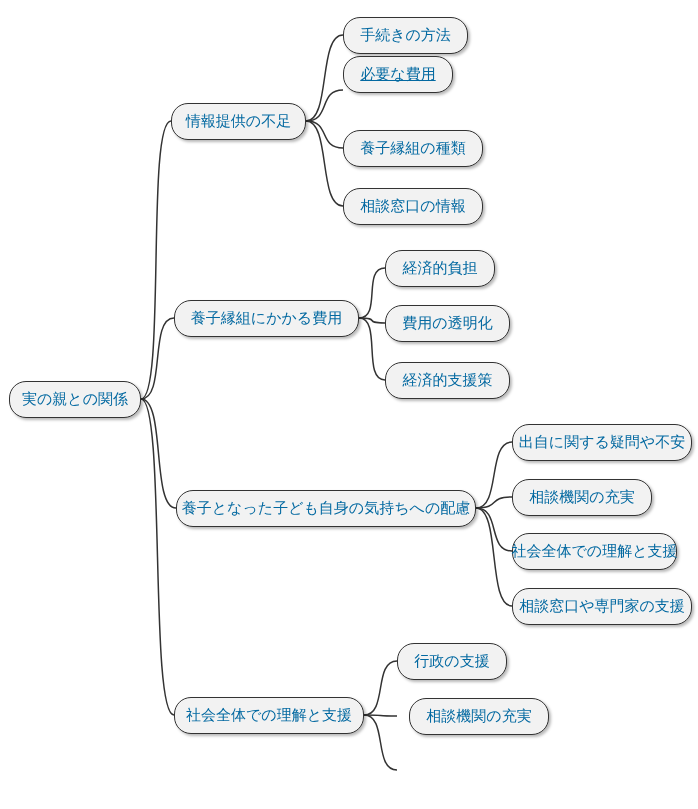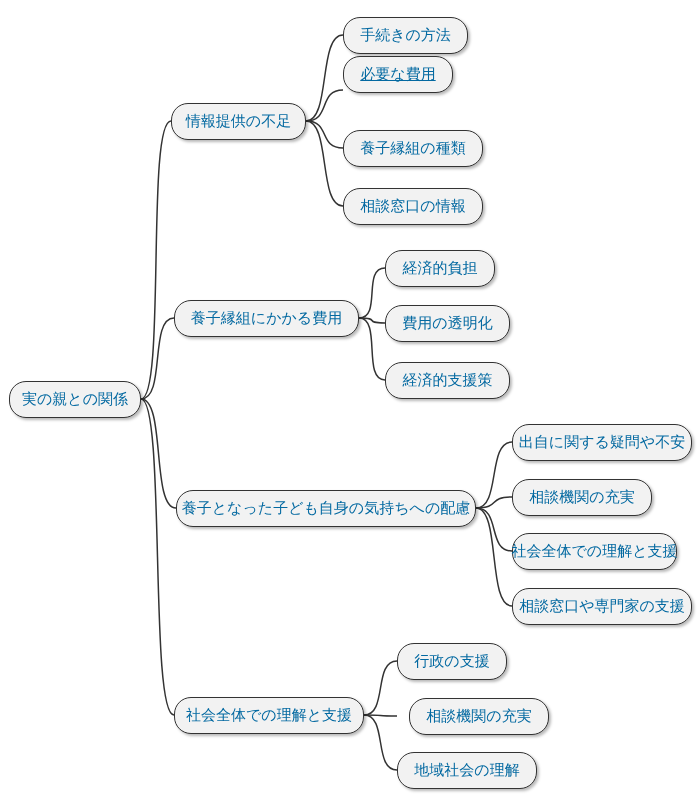--- a/index.html
+++ b/index.html
@@ -88,15 +88,14 @@
 
   <div class="node" style="left:176px; top:490px; width:300px;">養子となった子ども自身の気持ちへの配慮</div>
   <div class="node" style="left:512px; top:424px; width:180px;">出自に関する疑問や不安</div>
   <div class="node" style="left:512px; top:479px; width:140px;">相談機関の充実</div>
   <div class="node" style="left:512px; top:533px; width:165px;">社会全体での理解と支援</div>
   <div class="node" style="left:512px; top:588px; width:180px;text-align:right;">相談窓口や専門家の支援</div>
 
   <div class="node" style="left:174px; top:697px; width:190px;">社会全体での理解と支援</div>
   <div class="node" style="left:397px; top:643px; width:110px;">行政の支援</div>
   <div class="node" style="left:409px; top:698px; width:140px;text-align:right;">相談機関の充実</div>
-  <div class="node" style="left:397px; top:752px; width:140px;">地域社会の理解</div>
 
 </div>
 
 </body></html>

